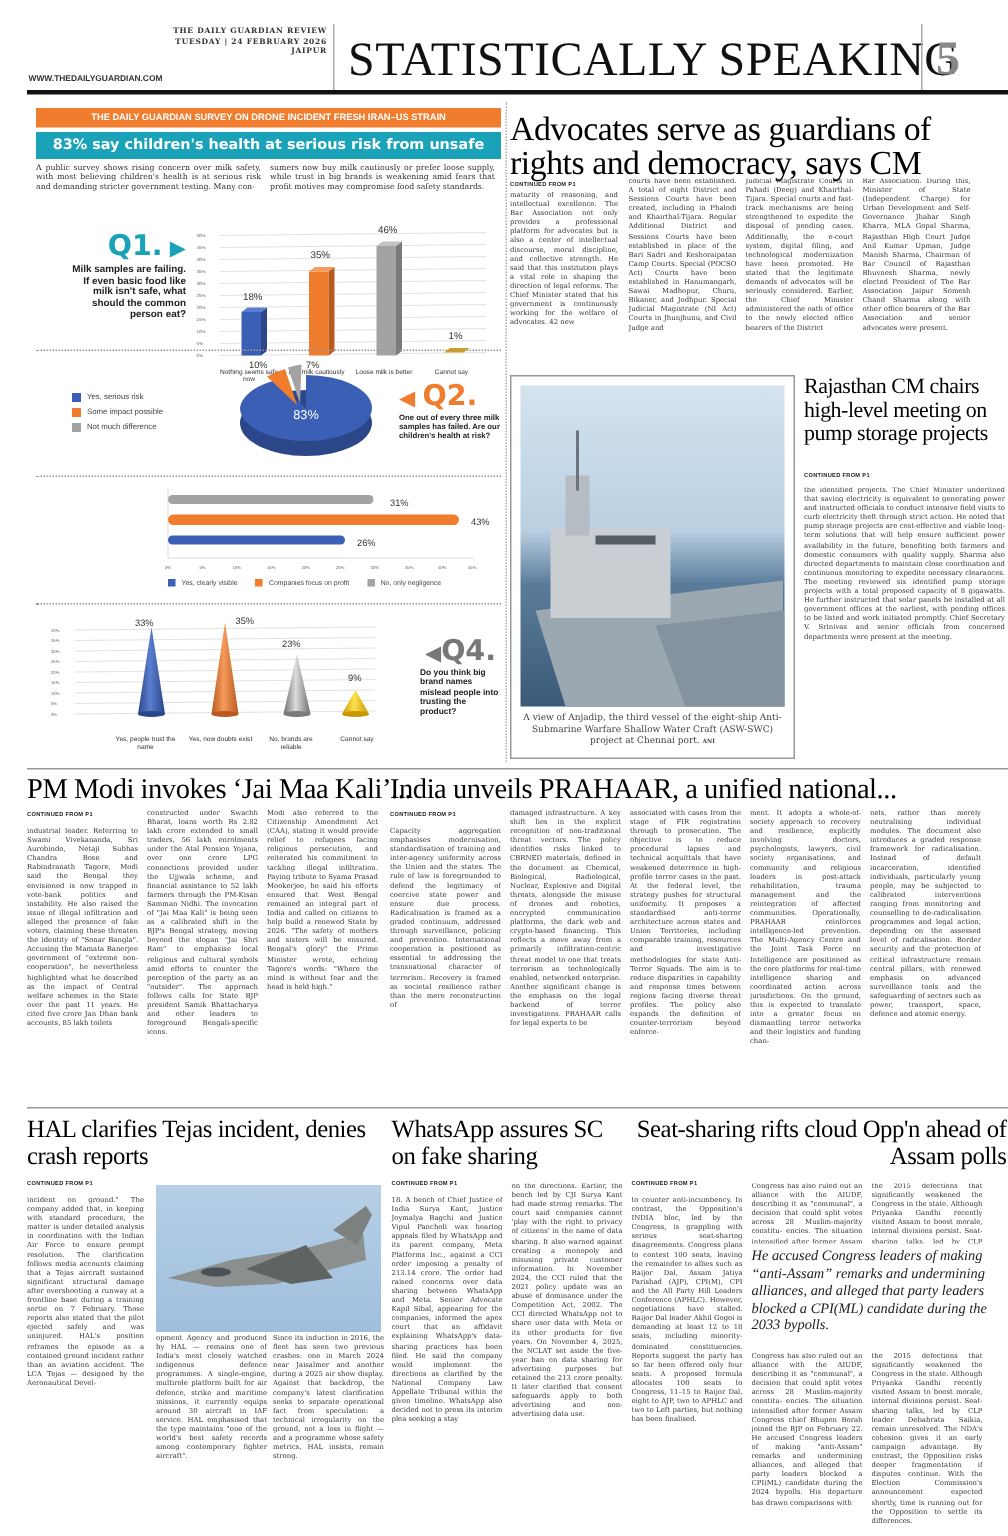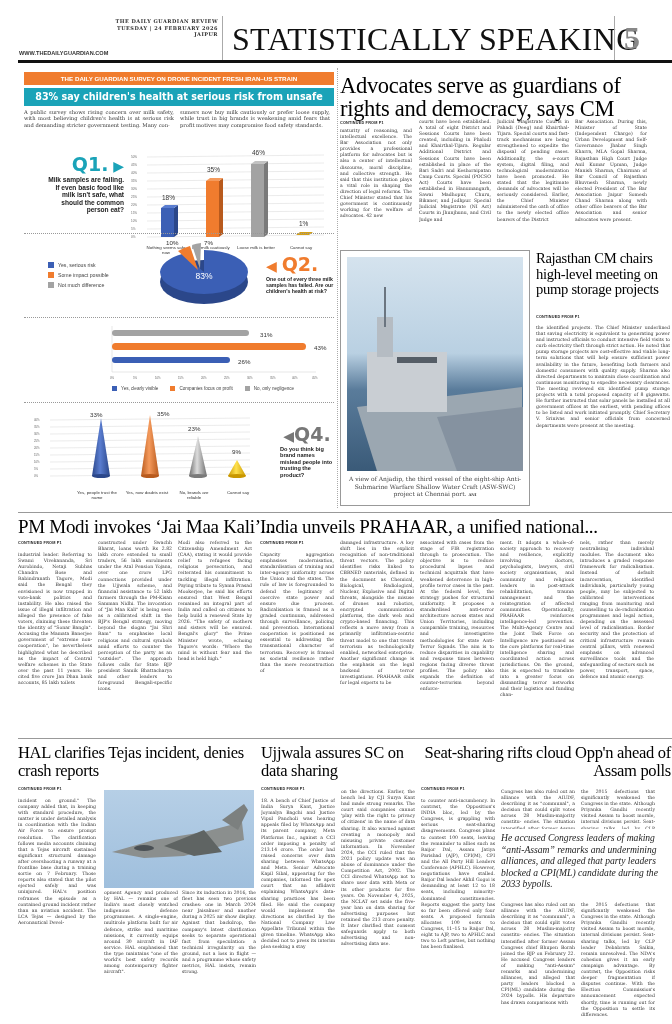--- a/index.html
+++ b/index.html
@@ -313,21 +313,21 @@
   <svg width="150" height="98" viewBox="0 0 150 98">
     <polygon points="8,62 50,50 100,42 138,32 140,50 110,58 80,66 40,68" fill="#8b8f8e"></polygon>
     <polygon points="60,56 100,40 118,62 90,66" fill="#5f6463"></polygon>
     <polygon points="118,30 140,14 144,20 134,40" fill="#7c807f"></polygon>
     <ellipse cx="40" cy="58" rx="10" ry="3" fill="#4a5055"></ellipse>
   </svg>
 </div>
 <div class="abs col" style="left:104px;top:890px;width:74px;height:126px;overflow:hidden;">opment Agency and produced by HAL — remains one of India's most closely watched indigenous defence programmes. A single-engine, multirole platform built for air defence, strike and maritime missions, it currently equips around 30 aircraft in IAF service. HAL emphasised that the type maintains "one of the world's best safety records among contemporary fighter aircraft".</div>
 <div class="abs col" style="left:182px;top:890px;width:74px;height:126px;overflow:hidden;">Since its induction in 2016, the fleet has seen two previous crashes: one in March 2024 near Jaisalmer and another during a 2025 air show display. Against that backdrop, the company's latest clarification seeks to separate operational fact from speculation: a technical irregularity on the ground, not a loss in flight — and a programme whose safety metrics, HAL insists, remain strong.</div>
 
-<div class="abs headline" style="left:261px;top:744px;width:150px;font-size:16.5px;line-height:18px;">Ujjwala assures SC on data sharing</div>
+<div class="abs headline" style="left:261px;top:744px;width:150px;font-size:16.5px;line-height:18px;">WhatsApp assures SC on fake sharing</div>
 <div class="abs cont" style="left:261px;top:787px;">CONTINUED FROM P1</div>
 <div class="abs col" style="left:261px;top:798px;width:74px;height:218px;overflow:hidden;">18. A bench of Chief Justice of India Surya Kant, Justice Joymalya Bagchi and Justice Vipul Pancholi was hearing appeals filed by WhatsApp and its parent company, Meta Platforms Inc., against a CCI order imposing a penalty of 213.14 crore. The order had raised concerns over data sharing between WhatsApp and Meta. Senior Advocate Kapil Sibal, appearing for the companies, informed the apex court that an affidavit explaining WhatsApp's data-sharing practices has been filed. He said the company would implement the directions as clarified by the National Company Law Appellate Tribunal within the given timeline. WhatsApp also decided not to press its interim plea seeking a stay</div>
 <div class="abs col" style="left:341px;top:789px;width:74px;height:227px;overflow:hidden;">on the directions. Earlier, the bench led by CJI Surya Kant had made strong remarks. The court said companies cannot 'play with the right to privacy of citizens' in the name of data sharing. It also warned against creating a monopoly and misusing private customer information. In November 2024, the CCI ruled that the 2021 policy update was an abuse of dominance under the Competition Act, 2002. The CCI directed WhatsApp not to share user data with Meta or its other products for five years. On November 4, 2025, the NCLAT set aside the five-year ban on data sharing for advertising purposes but retained the 213 crore penalty. It later clarified that consent safeguards apply to both advertising and non-advertising data use.</div>
 
 <div class="abs headline" style="left:421px;top:744px;width:250px;font-size:16.5px;line-height:18px;text-align:right;">Seat-sharing rifts cloud Opp'n ahead of Assam polls</div>
 <div class="abs cont" style="left:421px;top:787px;">CONTINUED FROM P1</div>
 <div class="abs col" style="left:421px;top:798px;width:74px;height:218px;overflow:hidden;">to counter anti-incumbency. In contrast, the Opposition's INDIA bloc, led by the Congress, is grappling with serious seat-sharing disagreements. Congress plans to contest 100 seats, leaving the remainder to allies such as Raijor Dal, Assam Jatiya Parishad (AJP), CPI(M), CPI and the All Party Hill Leaders Conference (APHLC). However, negotiations have stalled. Raijor Dal leader Akhil Gogoi is demanding at least 12 to 18 seats, including minority-dominated constituencies. Reports suggest the party has so far been offered only four seats. A proposed formula allocates 100 seats to Congress, 11–15 to Raijor Dal, eight to AJP, two to APHLC and two to Left parties, but nothing has been finalised.</div>
 <div class="abs col" style="left:501px;top:789px;width:74px;height:40px;overflow:hidden;">Congress has also ruled out an alliance with the AIUDF, describing it as "communal", a decision that could split votes across 28 Muslim-majority constitu- encies. The situation intensified after former Assam Congress chief Bhupen Borah joined the BJP on February 22. He accused Congress leaders of making "anti-Assam" remarks and undermining alliances, and alleged that party leaders blocked a CPI(ML) candidate during the 2024 bypolls. His departure has drawn comparisons with</div>
 <div class="abs col" style="left:581px;top:789px;width:74px;height:40px;overflow:hidden;">the 2015 defections that significantly weakened the Congress in the state. Although Priyanka Gandhi recently visited Assam to boost morale, internal divisions persist. Seat-sharing talks, led by CLP leader Debabrata Saikia, remain unresolved. The NDA's cohesion gives it an early campaign advantage. By contrast, the Opposition risks deeper fragmentation if disputes continue. With the Election Commission's announcement expected shortly, time is running out for the Opposition to settle its differences.</div>
 <div class="abs pull" style="left:501px;top:832px;width:160px;">He accused Congress leaders of making “anti-Assam” remarks and undermining alliances, and alleged that party leaders blocked a CPI(ML) candidate during the 2033 bypolls.</div>

